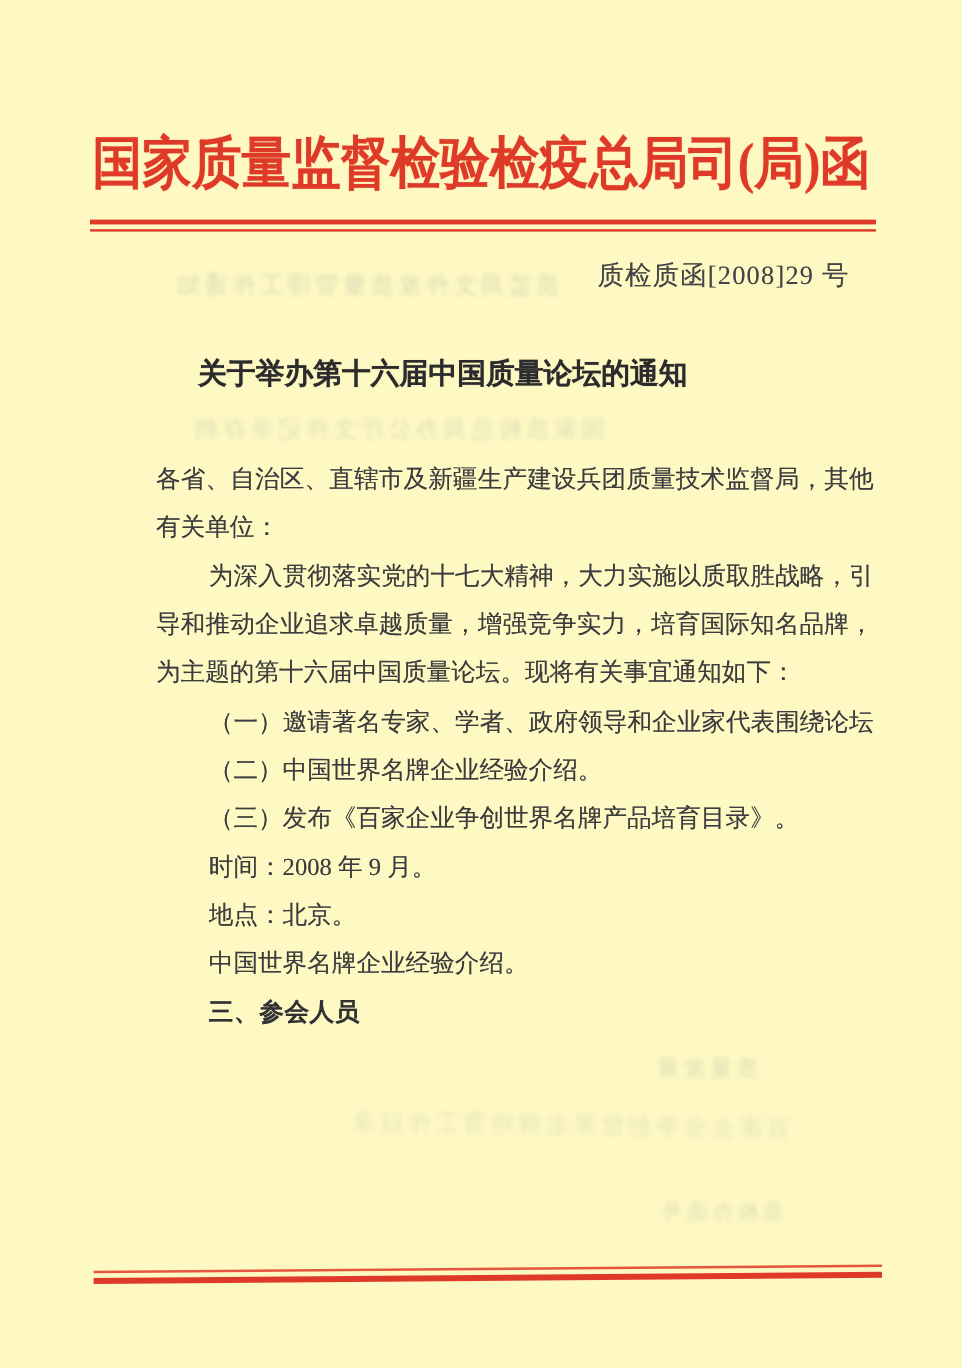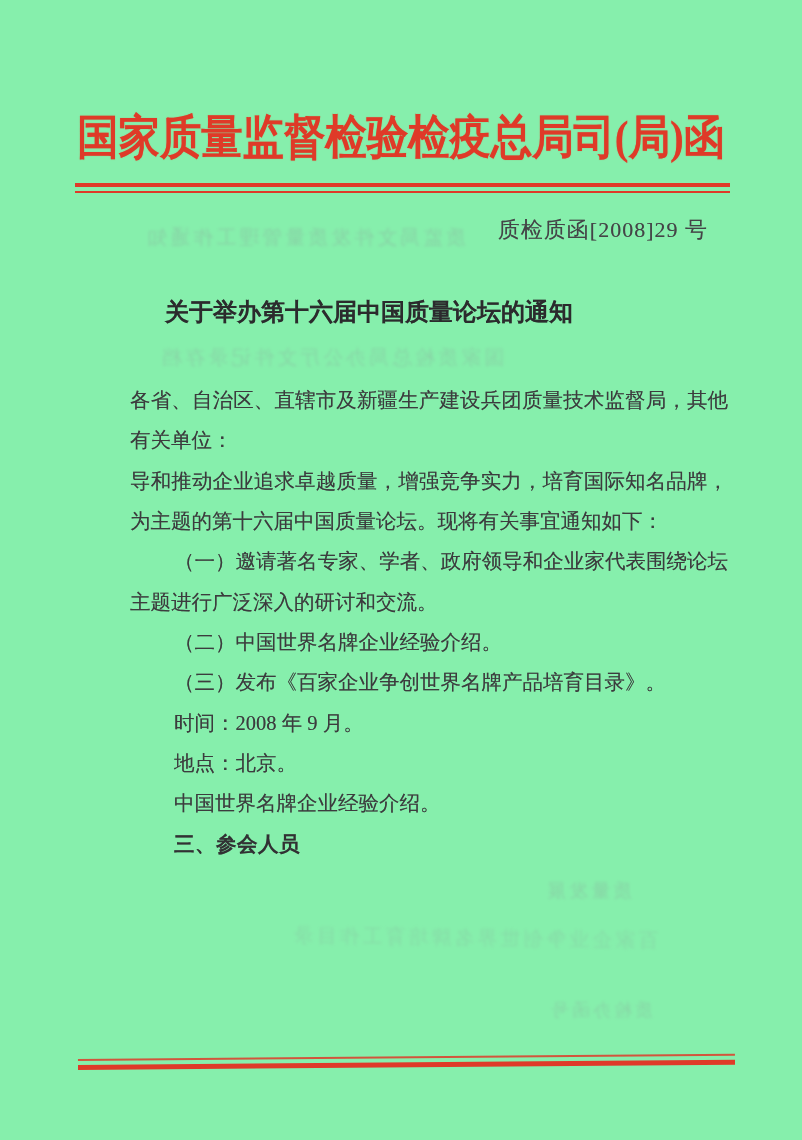--- a/index.html
+++ b/index.html
@@ -4,21 +4,21 @@
 <style>
   :root{
     --red:#df3a28;
     --ink:#3c3c3e;
   }
   *{margin:0;padding:0;box-sizing:border-box;}
   html,body{background:#ffffff;}
   .page{
     position:relative;
     width:802px;height:1140px;
-    background:#86efac;
+    background:#fef9c3;
     overflow:hidden;
     font-family:"Liberation Serif","DejaVu Serif",serif;
   }
   
   .letterhead{
     position:absolute;top:111px;left:0;width:802px;
     display:flex;justify-content:center;
   }
   .letterhead span{
     display:inline-block;
@@ -111,24 +111,24 @@
   <div class="rule rule-top-thick"></div>
   <div class="rule rule-top-thin"></div>
 
   <div class="docnum">质检质函[2008]29 号</div>
 
   <div class="title">关于举办第十六届中国质量论坛的通知</div>
 
   <div class="bodytext">
     <div class="line justify">各省、自治区、直辖市及新疆生产建设兵团质量技术监督局，其他</div>
     <div class="line">有关单位：</div>
+    <div class="line indent justify">为深入贯彻落实党的十七大精神，大力实施以质取胜战略，引</div>
     <div class="line justify">导和推动企业追求卓越质量，增强竞争实力，培育国际知名品牌，</div>
     <div class="line">为主题的第十六届中国质量论坛。现将有关事宜通知如下：</div>
     <div class="line indent justify">（一）邀请著名专家、学者、政府领导和企业家代表围绕论坛</div>
-    <div class="line">主题进行广泛深入的研讨和交流。</div>
     <div class="line indent">（二）中国世界名牌企业经验介绍。</div>
     <div class="line indent">（三）发布《百家企业争创世界名牌产品培育目录》。</div>
     <div class="line indent">时间：2008 年 9 月。</div>
     <div class="line indent">地点：北京。</div>
     <div class="line indent">中国世界名牌企业经验介绍。</div>
     <div class="line indent heading">三、参会人员</div>
   </div>
 
   <div class="footer-rules">
     <div class="rule-bot-thin"></div>

